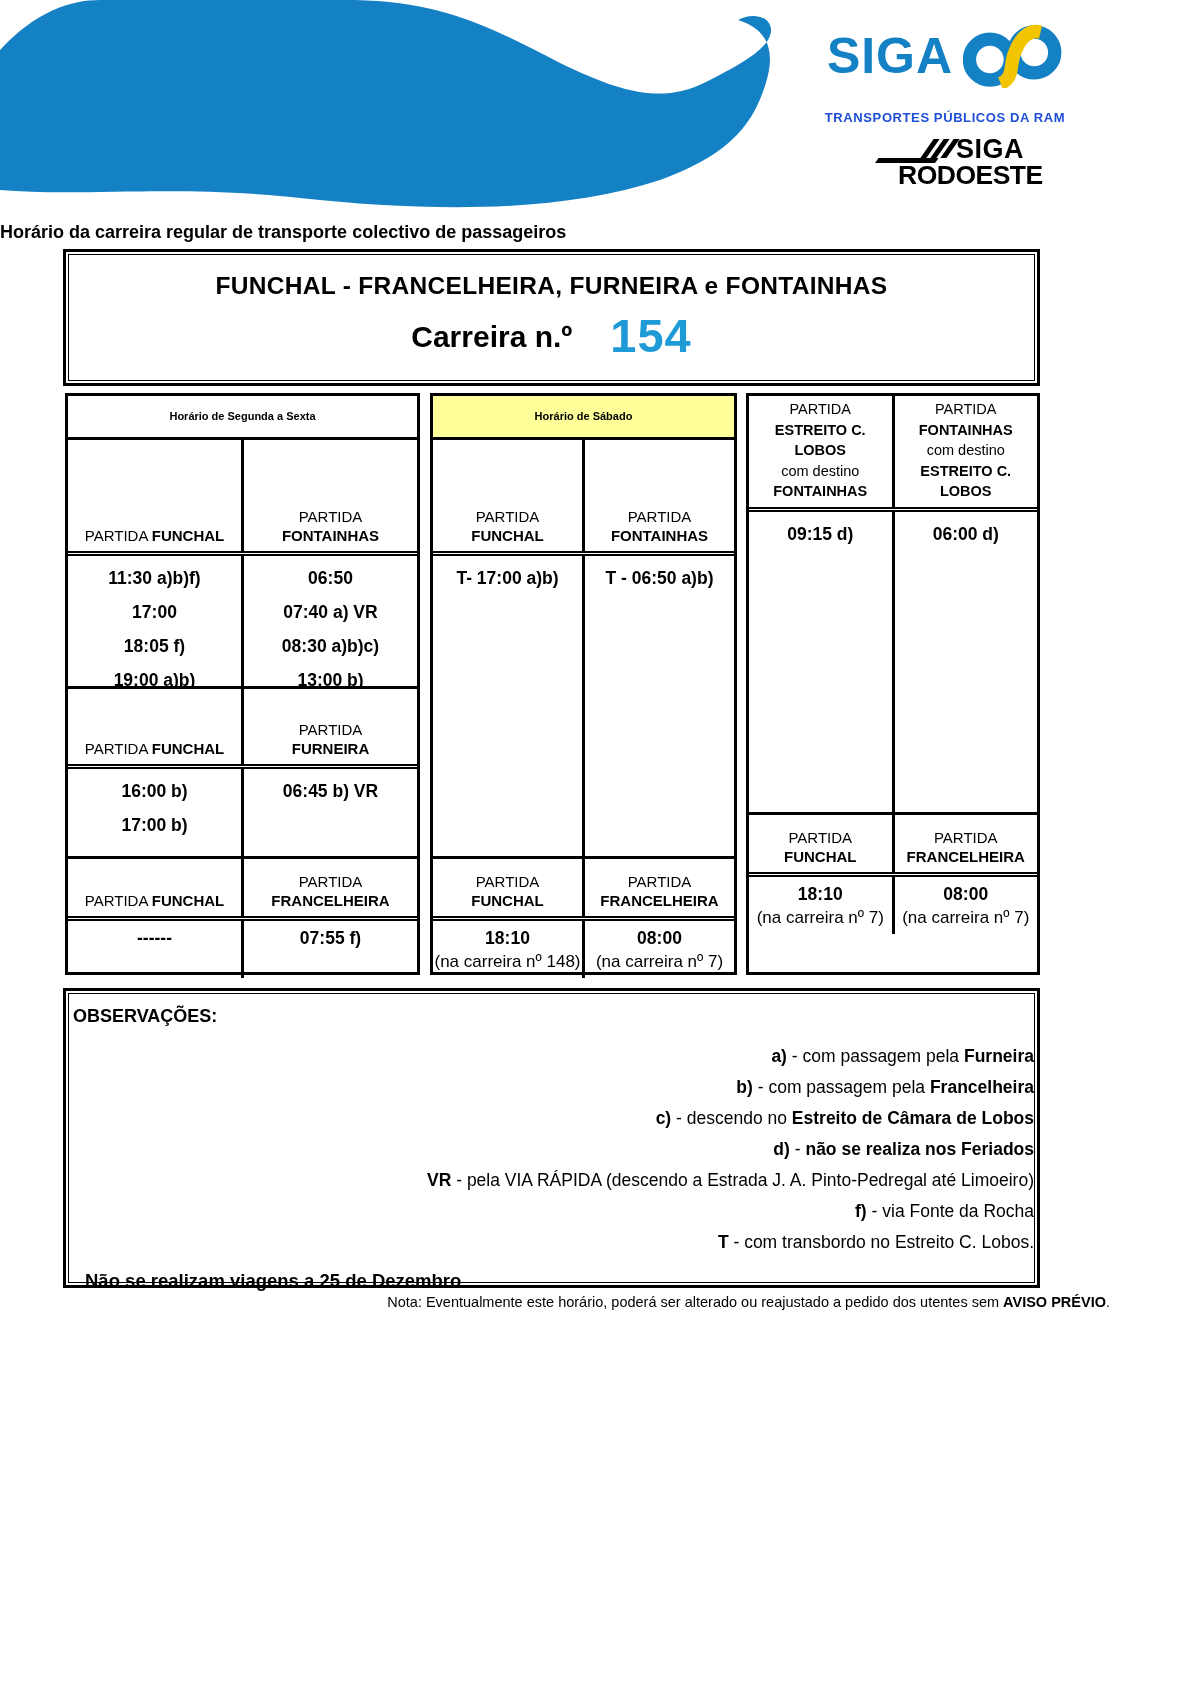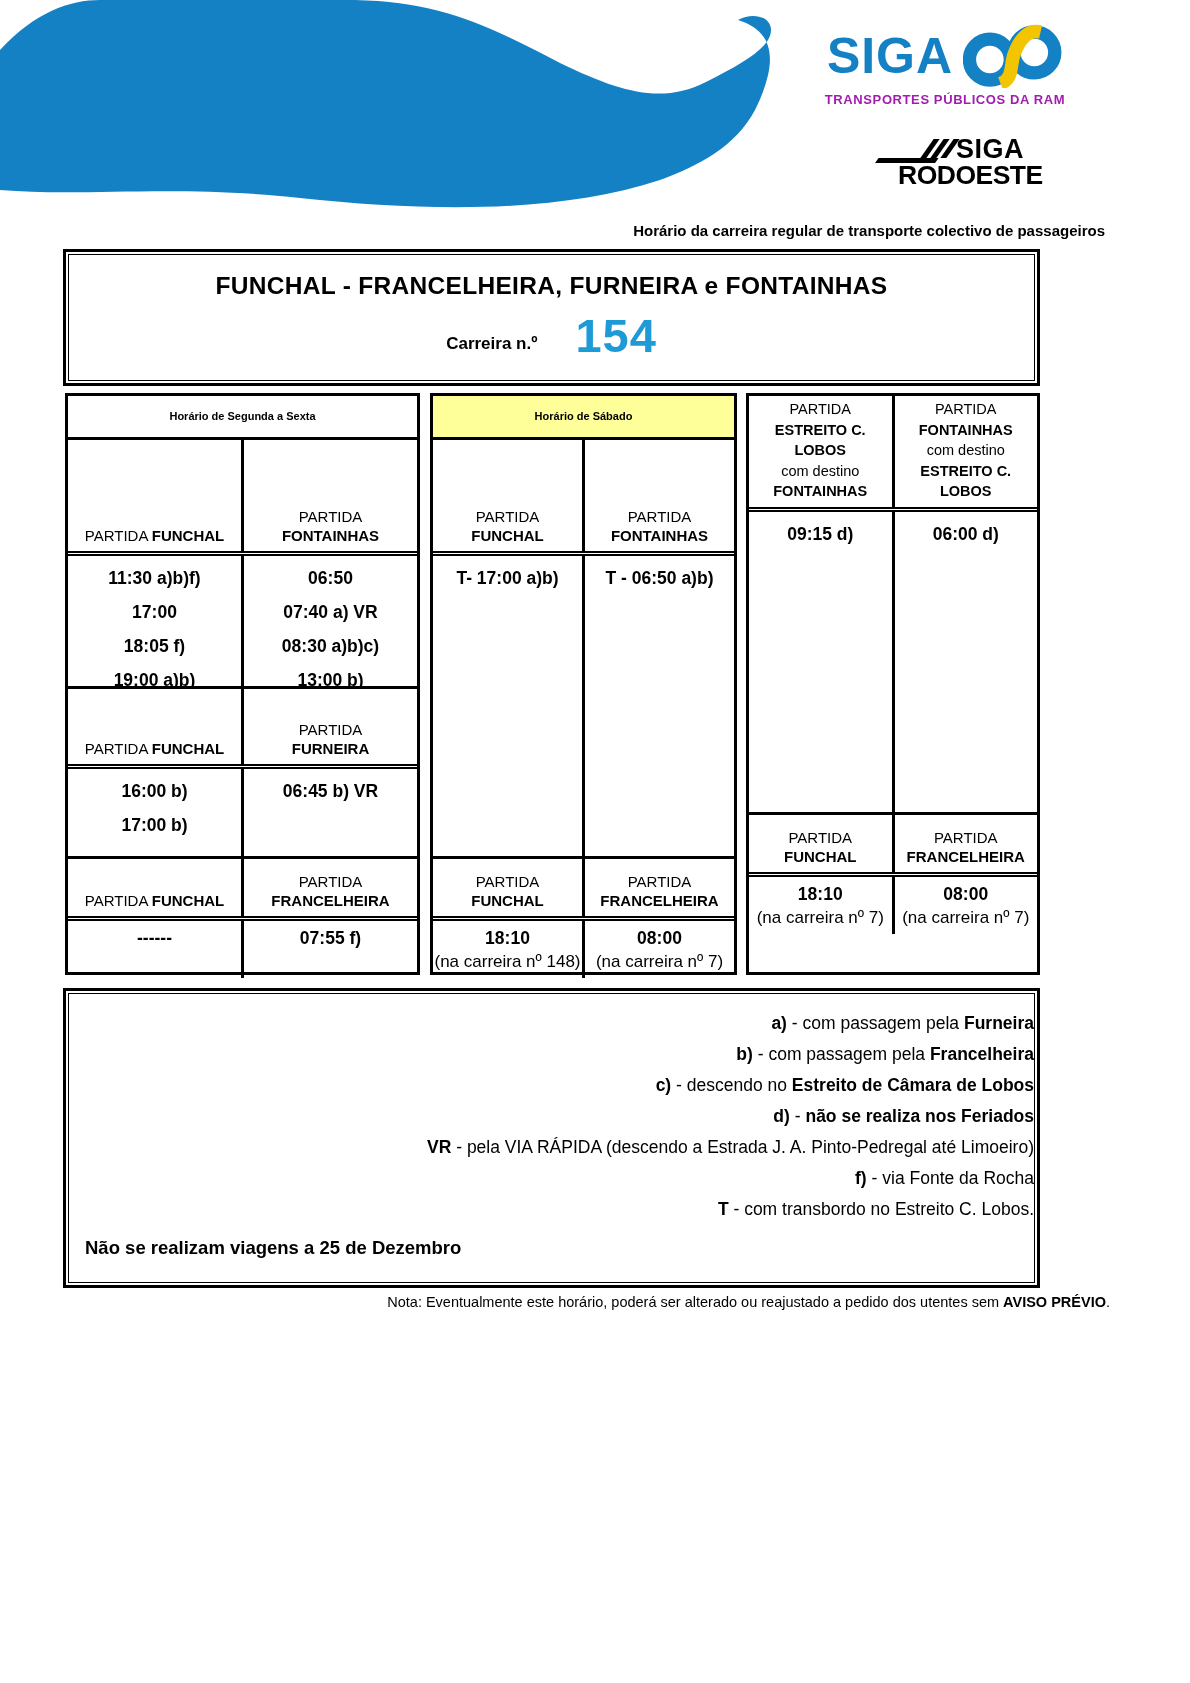--- a/index.html
+++ b/index.html
@@ -7,42 +7,42 @@
         font-family:"Liberation Sans", sans-serif;color:#000;}
 
   
   .wave{position:absolute;left:0;top:0;}
 
   
   .brand{position:absolute;left:786px;top:24px;width:318px;text-align:center;}
   .brand-row{display:flex;align-items:center;justify-content:center;}
   .brand-name{font-size:50px;font-weight:bold;color:#1581C5;letter-spacing:1px;line-height:60px;}
   .brand-icon{margin-left:10px;}
-  .brand-tag{margin-top:4px;font-size:13px;font-weight:bold;color:#a21caf;letter-spacing:.6px;}
+  .brand-tag{margin-top:22px;font-size:13px;font-weight:bold;color:#1d4ed8;letter-spacing:.6px;}
 
   
   .rodoeste{position:absolute;left:898px;top:136px;width:126px;text-align:right;}
   .rod-row1{position:relative;display:inline-block;font-size:27px;font-weight:900;line-height:26px;letter-spacing:.5px;}
   .stripes{display:inline-block;margin-right:3px;}
   .stripes i{display:inline-block;width:6px;height:19px;background:#000;transform:skewX(-35deg);margin-left:4px;}
   .underbar{position:absolute;left:-46px;bottom:0px;width:60px;height:4.5px;background:#000;transform:skewX(-35deg);}
   .rod-row2{font-size:26.5px;font-weight:900;line-height:27px;letter-spacing:-0.5px;}
 
   
-  .subtitle{position:absolute;left:0;top:222px;width:1105px;text-align:right;
-            font-size:15px;font-weight:bold;}
+  .subtitle{position:absolute;left:0;top:222px;width:1105px;text-align:left;
+            font-size:18px;font-weight:bold;}
 
   
   .dblbox{position:absolute;border:3px solid #000;padding:2px;box-sizing:border-box;background:#fff;}
   .dblbox .inner{border:1px solid #000;width:100%;height:100%;box-sizing:border-box;position:relative;}
 
   .titlebox{left:63px;top:249px;width:977px;height:137px;}
   .route{margin-top:17px;text-align:center;font-size:24.5px;font-weight:bold;letter-spacing:.3px;}
   .carreira{margin-top:14px;display:flex;justify-content:center;align-items:flex-end;gap:38px;}
-  .car-label{font-size:17px;font-weight:bold;margin-bottom:4px;}
+  .car-label{font-size:30px;font-weight:bold;margin-bottom:4px;}
   .car-num{font-size:47px;font-weight:bold;color:#1E9AD7;line-height:44px;letter-spacing:1px;}
 
   
   .timetable{position:absolute;left:65px;top:393px;width:975px;height:582px;}
   .sec{position:absolute;top:0;height:582px;border:3px solid #000;box-sizing:border-box;background:#fff;}
   .sec1{left:0;width:355px;}
   .sec2{left:365px;width:307px;}
   .sec3{left:681px;width:294px;}
 
   .band{height:44px;border-bottom:3px solid #000;box-sizing:border-box;
@@ -333,20 +333,21 @@
           <div class="note">(na carreira nº 7)</div>
         </div>
           </div>
       </div>
     </div>
 
   </div>
 
   <div class="dblbox obsbox">
     <div class="inner">
+      <div class="obs-title">OBSERVAÇÕES:</div>
       <div class="obs-list">
         <div class="obs-item"><b>a)</b><span> - com passagem pela </span><b>Furneira</b></div>
         <div class="obs-item"><b>b)</b><span> - com passagem pela </span><b>Francelheira</b></div>
         <div class="obs-item"><b>c)</b><span> - descendo no </span><b>Estreito de Câmara de Lobos</b></div>
         <div class="obs-item"><b>d)</b><span> - </span><b>não se realiza nos Feriados</b></div>
         <div class="obs-item"><b>VR</b><span> - pela VIA RÁPIDA (descendo a Estrada J. A. Pinto-Pedregal até Limoeiro)</span><b></b></div>
         <div class="obs-item"><b>f)</b><span> - via Fonte da Rocha</span><b></b></div>
         <div class="obs-item"><b>T</b><span> - com transbordo no Estreito C. Lobos.</span><b></b></div>
       </div>
       <div class="obs-high">Não se realizam viagens a 25 de Dezembro</div>

